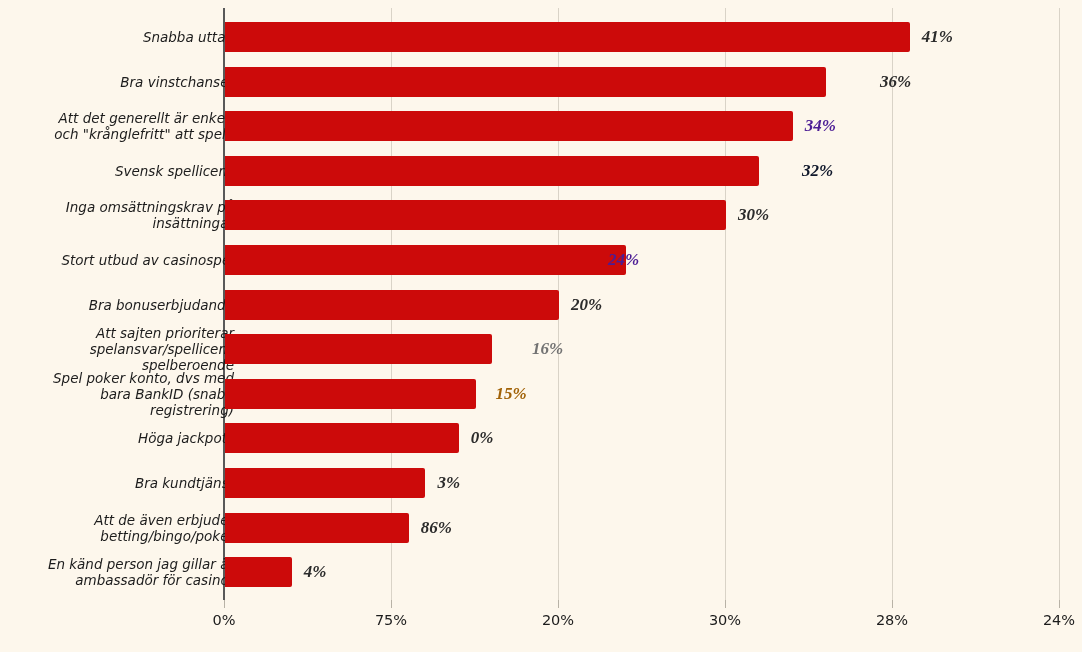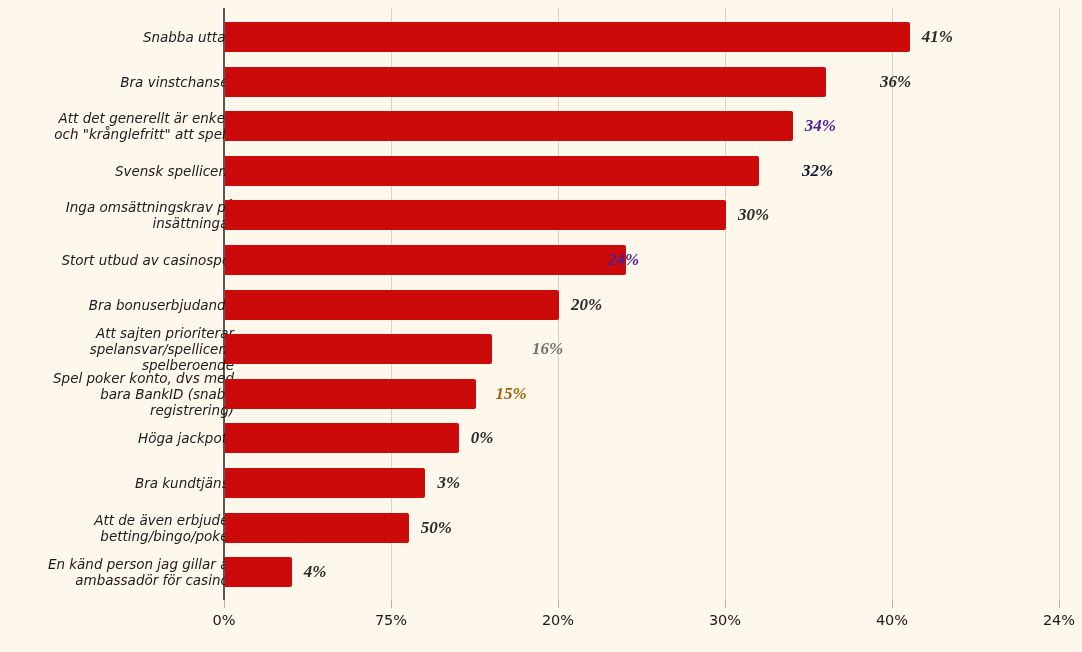--- a/index.html
+++ b/index.html
@@ -210,34 +210,34 @@
         </div>
         <div class="bar-row" style="top: 468px;">
           <div class="row-label">Bra kundtjänst</div>
           <div class="bar" title="Bra kundtjänst: 12%" style="width: 200.4px; background: rgb(204, 10, 10);"></div>
           <div class="bar-value" style="left: 437.4px; color: rgb(43, 43, 43);">3%</div>
         </div>
         <div class="bar-row" style="top: 512.6px;">
           <div class="row-label">Att de även erbjuder
 betting/bingo/poker</div>
           <div class="bar" title="Att de även erbjuder betting/bingo/poker: 11%" style="width: 183.7px; background: rgb(204, 10, 10);"></div>
-          <div class="bar-value" style="left: 420.7px; color: rgb(43, 43, 43);">50%</div>
+          <div class="bar-value" style="left: 420.7px; color: rgb(43, 43, 43);">86%</div>
         </div>
         <div class="bar-row" style="top: 557.2px;">
           <div class="row-label">En känd person jag gillar är
 ambassadör för casinot</div>
           <div class="bar" title="En känd person jag gillar är ambassadör för casinot: 4%" style="width: 66.8px; background: rgb(204, 10, 10);"></div>
           <div class="bar-value" style="left: 303.8px; color: rgb(43, 43, 43);">4%</div>
         </div>
       </div>
 
     <div class="x-axis" id="x-axis">
         <div class="x-tick-label" style="left: 224px;">0%</div>
         <div class="x-tick-label" style="left: 391px;">75%</div>
         <div class="x-tick-label" style="left: 558px;">20%</div>
         <div class="x-tick-label" style="left: 725px;">30%</div>
-        <div class="x-tick-label" style="left: 892px;">40%</div>
+        <div class="x-tick-label" style="left: 892px;">28%</div>
         <div class="x-tick-label" style="left: 1059px;">24%</div>
       </div>
 
   </div>
 
 </div>
 
 </body></html>

